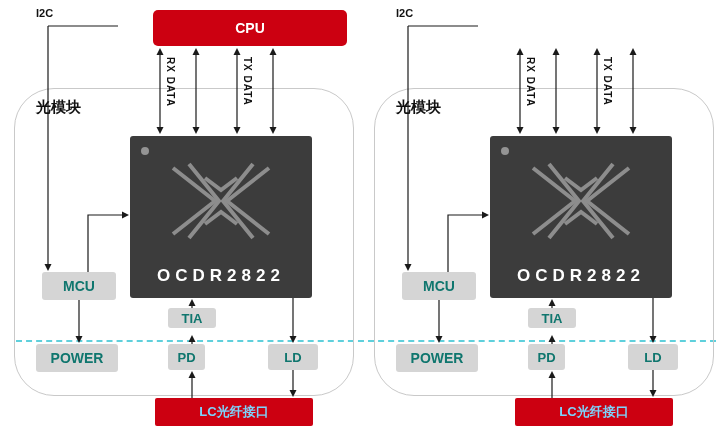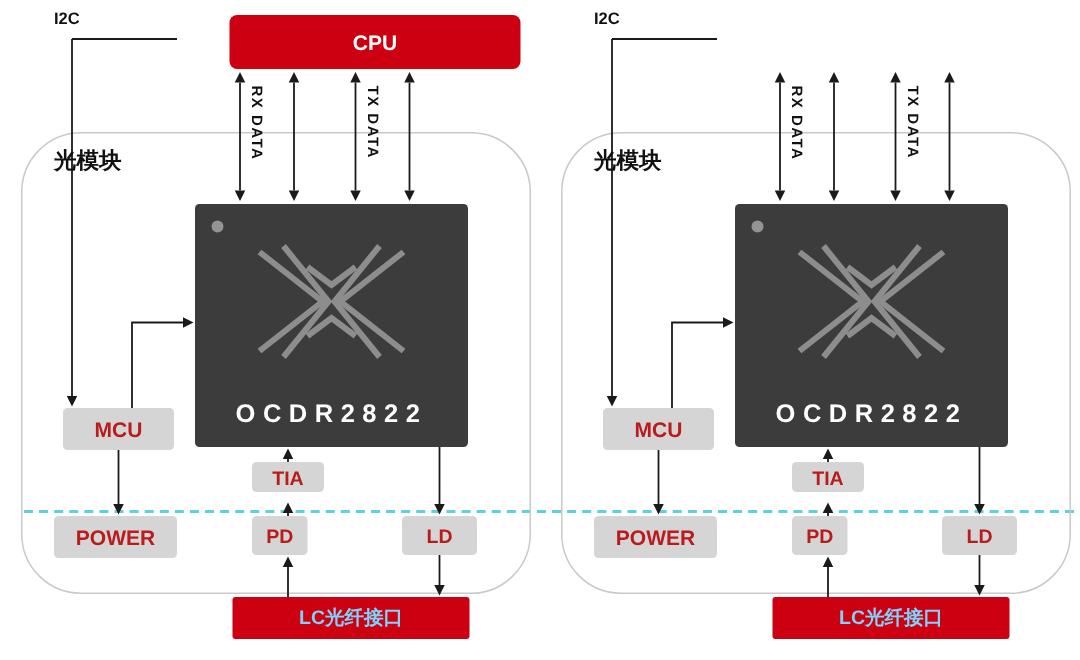--- a/index.html
+++ b/index.html
@@ -28,21 +28,21 @@
   .tx { left:242px; top:57px; }
 
   .chip { position:absolute; left:130px; top:136px; width:182px; height:162px;
           background:var(--chipbg); border-radius:3px; }
   .pin-dot { position:absolute; left:11px; top:11px; width:8px; height:8px;
              border-radius:50%; background:#949494; }
   .chip-logo { position:absolute; left:50%; top:26px; transform:translateX(-50%); }
   .chip-label { position:absolute; left:0; right:0; bottom:12px; text-align:center;
                 color:#ffffff; font-size:17px; font-weight:600; letter-spacing:5px; }
 
-  .gbox { position:absolute; background:var(--graybox); border-radius:3px; color:#b91c1c;
+  .gbox { position:absolute; background:var(--graybox); border-radius:3px; color:#0f766e;
           font-weight:bold; display:flex; align-items:center; justify-content:center; }
   .mcu   { left:42px;  top:272px; width:74px; height:28px; font-size:14px; }
   .tia   { left:168px; top:308px; width:48px; height:20px; font-size:13px; }
   .power { left:36px;  top:344px; width:82px; height:28px; font-size:14px; }
   .pd    { left:168px; top:344px; width:37px; height:26px; font-size:13px; }
   .ld    { left:268px; top:344px; width:50px; height:26px; font-size:13px;text-align:right; }
 
   .connector { position:absolute; left:155px; top:398px; width:158px; height:28px;
                background:var(--red); border-radius:2px; color:#7dd3fc; font-weight:bold; font-size:13px;
                display:flex; align-items:center; justify-content:center; }

